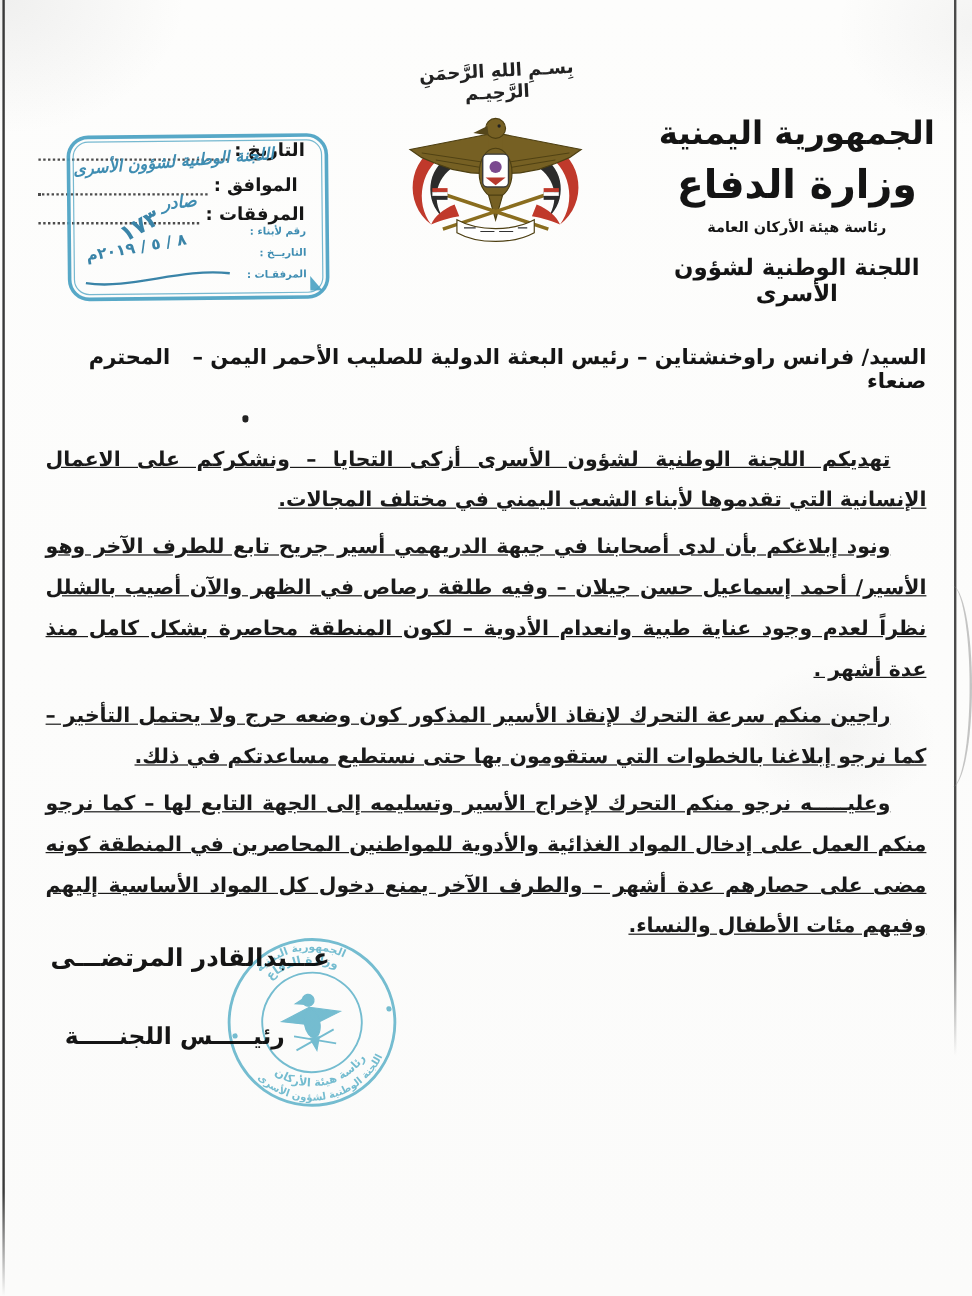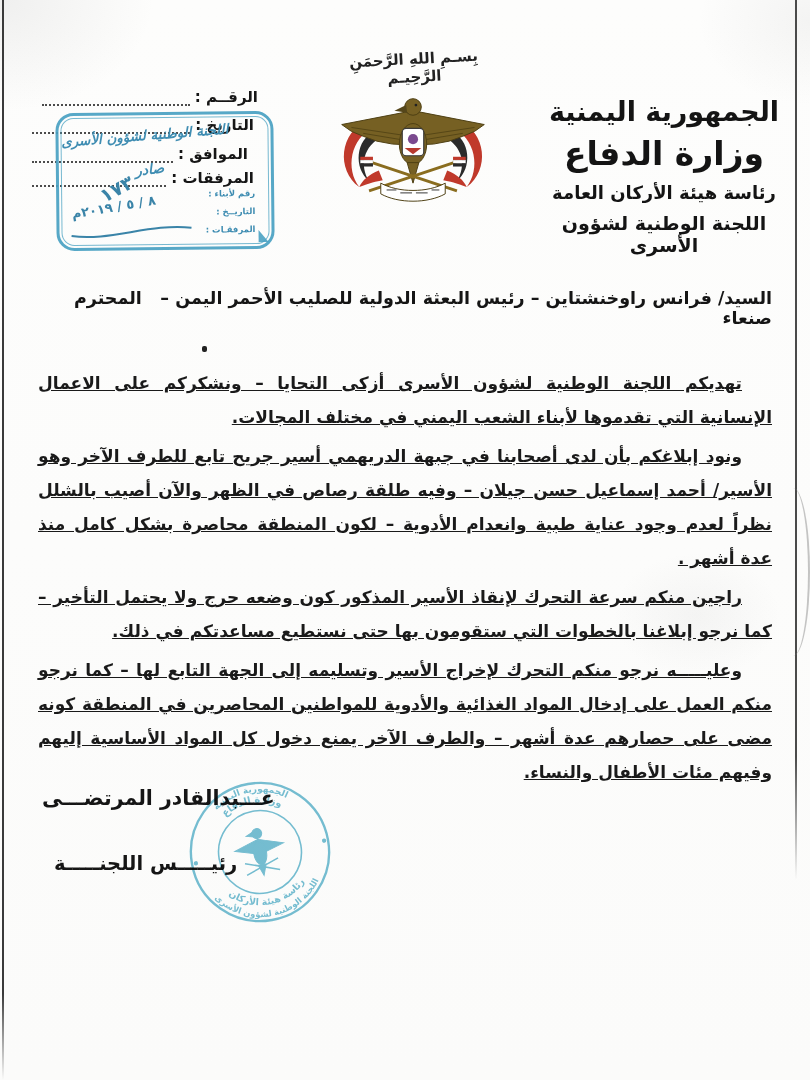--- a/index.html
+++ b/index.html
@@ -17,21 +17,21 @@
   .edge-right{left:795px;top:0;width:2px;height:880px;background:linear-gradient(#4a4a4a 86%,rgba(74,74,74,0));}
   .curl{left:782px;top:488px;width:26px;height:168px;border-right:2px solid rgba(150,150,150,.55);
         border-radius:0 60% 60% 0 / 0 50% 50% 0;}
   
   .bismillah{left:328px;top:50px;width:172px;text-align:center;font-size:15px;font-weight:bold;
              transform:rotate(-3deg);letter-spacing:1px;color:#222;}
   
   .hdr{left:538px;width:252px;text-align:center;font-weight:bold;color:#141414;direction:rtl;}
   .hdr1{top:96px;font-size:27px;}
   .hdr2{top:134px;font-size:33px;}
-  .hdr3{top:182px;font-size:18px;}
+  .hdr3{top:182px;font-size:12px;}
   .hdr4{top:212px;font-size:19px;}
   
   .frow{display:flex;direction:rtl;align-items:flex-end;height:18px;}
   .frow .lbl{font-size:15px;font-weight:bold;white-space:nowrap;color:#161616;}
   .frow .dots{flex:1;border-bottom:2px dotted #4c4c4c;height:12px;margin-left:2px;margin-right:5px;}
   
   .stamp{left:56px;top:112px;width:212px;height:132px;border:3px solid rgba(73,161,194,.92);
          border-radius:18px;transform:rotate(-.6deg);color:#3e89ad;}
   .stamp .inner{position:absolute;inset:2px;border:1.5px solid rgba(73,161,194,.75);border-radius:13px;}
   .stamp .script{position:absolute;left:0px;top:12px;width:170px;font-size:13.5px;font-weight:bold;
@@ -115,24 +115,20 @@
 
     <path d="M52,98 C70,108 100,108 118,98 L118,109 C100,119 70,119 52,109 Z" fill="#ffffff" stroke="#4d3f12" stroke-width="1"></path>
     <path d="M58,105 h10 M72,108 h12 M88,108 h12 M104,105 h8" stroke="#333" stroke-width="1" fill="none"></path>
   </svg>
 
   <div class="abs hdr hdr1">الجمهورية اليمنية</div>
   <div class="abs hdr hdr2">وزارة الدفاع</div>
   <div class="abs hdr hdr3">رئاسة هيئة الأركان العامة</div>
   <div class="abs hdr hdr4">اللجنة الوطنية لشؤون الأسرى</div>
 
-  <div class="abs frow" style="left:40px;top:88px;width:218px;">
-    <span class="lbl">الرقــم :</span>
-    <span class="dots"></span>
-  </div>
   <div class="abs frow" style="left:30px;top:116px;width:224px;">
     <span class="lbl">التاريخ :</span>
     <span class="dots"></span>
   </div>
   <div class="abs frow" style="left:30px;top:169px;width:224px;">
     <span class="lbl">المرفقات :</span>
     <span class="dots"></span>
   </div>
   <div class="abs frow" style="left:30px;top:145px;width:218px;">
     <span class="lbl">الموافق :</span>

